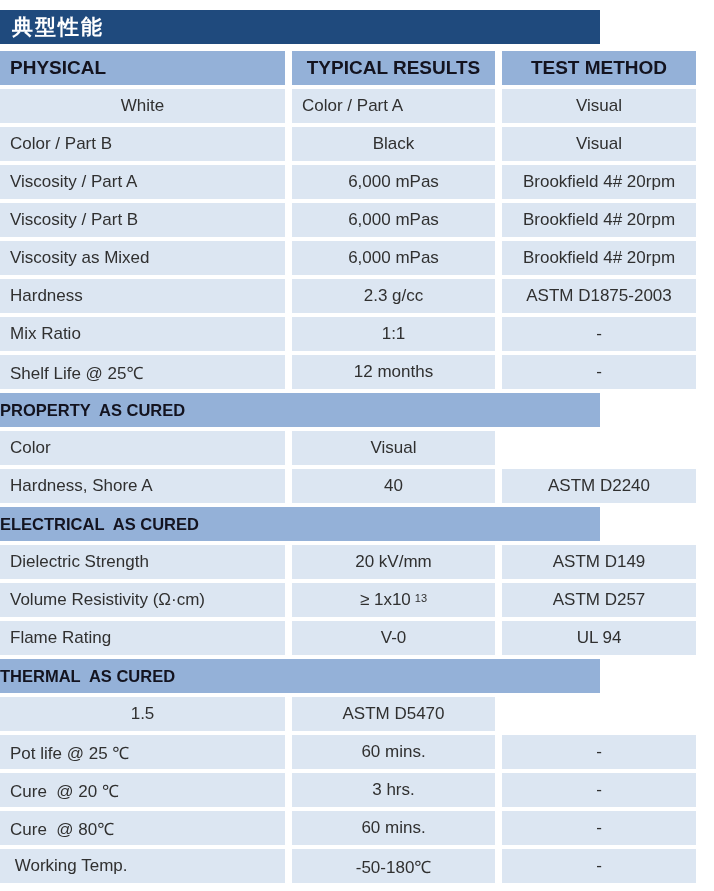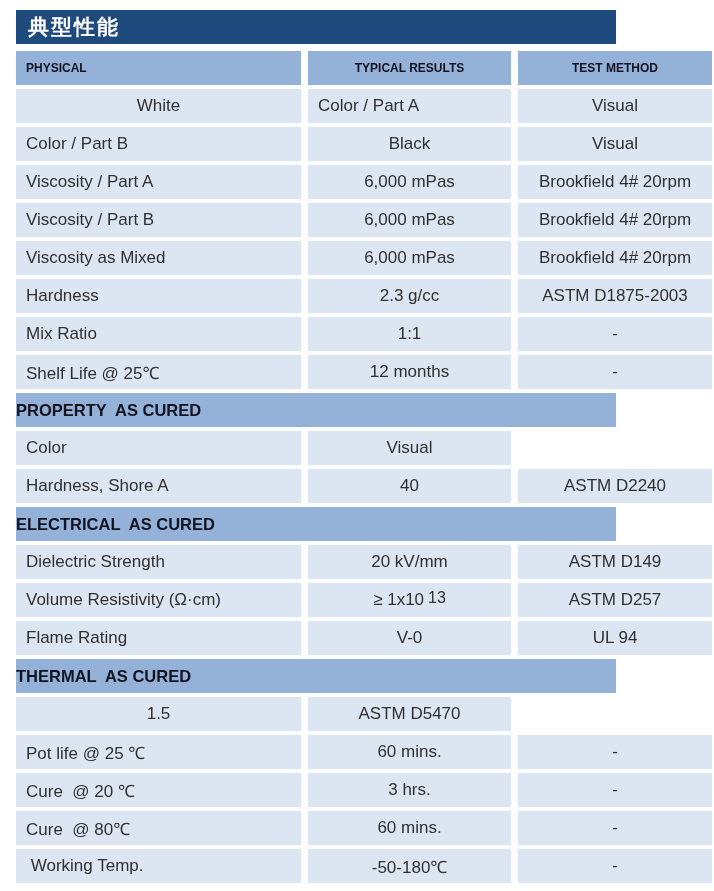--- a/index.html
+++ b/index.html
@@ -10,21 +10,21 @@
   }
   .page {
     position: relative;
     width: 714px;
     height: 891px;
     background: #ffffff;
     overflow: hidden;
   }
   .table-wrap {
     position: absolute;
-    left: 16px;
+    left: 0;
     top: 10px;
     width: 600px;
   }
   .title-bar {
     height: 34px;
     background: var(--title-bg, #1F4A7D);
     color: var(--title-fg, #ffffff);
     font-size: 21px;
     font-weight: bold;
     letter-spacing: 2px;
@@ -54,38 +54,38 @@
     justify-content: flex-start;
     padding-left: 10px;
   }
   .cell.center {
     justify-content: center;
     text-align: center;
   }
   .header-row .cell {
     background: var(--band-bg, #94B1D8);
     font-weight: bold;
-    font-size: 12px;
+    font-size: 19px;
     color: var(--head-fg, #13131F);
   }
   .section-band {
     background: var(--band-bg, #94B1D8);
     height: 34px;
     margin-bottom: 4px;
     display: flex;
     align-items: center;
     padding-left: 0;
     box-sizing: border-box;
     font-weight: bold;
     font-size: 16.5px;
     color: var(--head-fg, #13131F);
     white-space: pre-wrap;
   }
   sup.rsup {
-    font-size: 16px;
+    font-size: 11px;
     line-height: 1;
     margin-left: 4px;
     transform: translateY(-2px);
   }
 </style>
 </head>
 <body>
 
 <div class="page">
   <div class="table-wrap">

